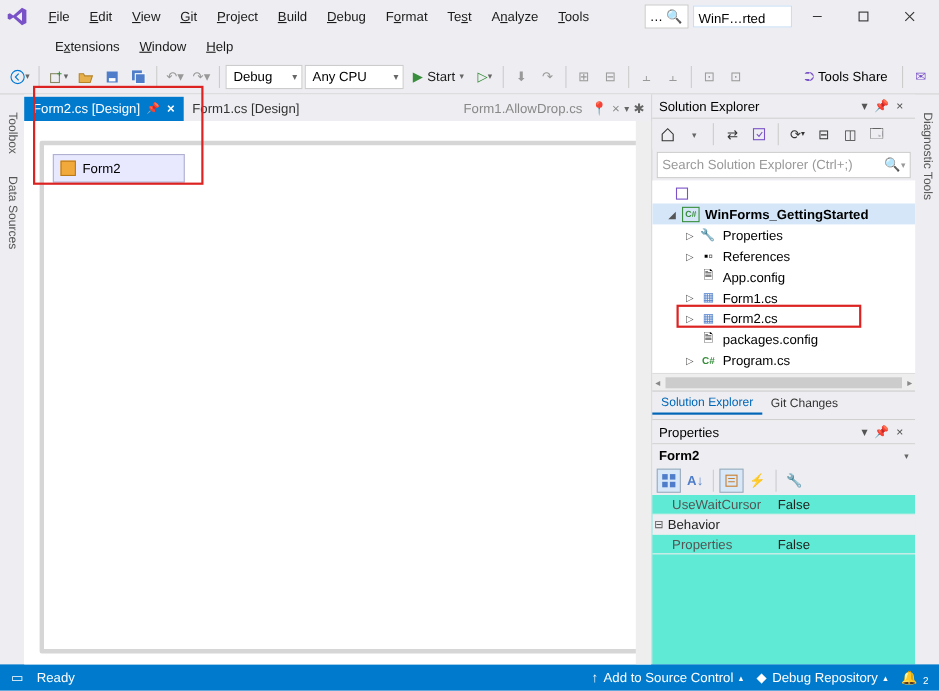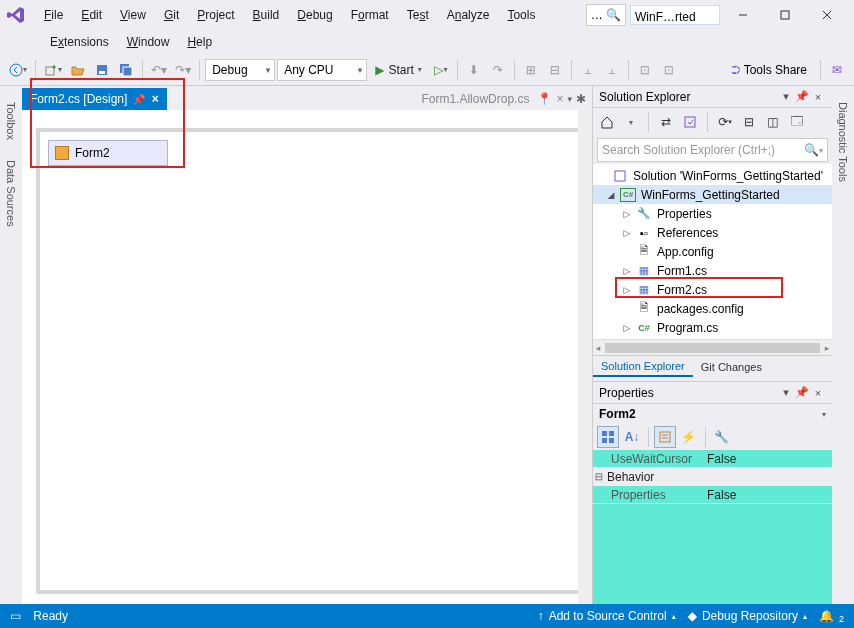--- a/index.html
+++ b/index.html
@@ -203,20 +203,23 @@
     <div class="sidetab">Data Sources</div>
   </div>
 
   <div class="center">
     <div class="tabbar">
       <div class="tab active">
         <span>Form2.cs [Design]</span>
           <span class="pin">📌</span>
           <span class="close">×</span>
       </div>
+      <div class="tab">
+          <span>Form1.cs [Design]</span>
+        </div>
       <div class="tabright">
         <div class="tab" style="color:#888;padding:0 4px">
             <span>Form1.AllowDrop.cs</span>
           </div>
         <span style="color:#888">📍</span>
         <span style="color:#888">×</span>
         <span style="font-size:9px;color:#666">▾</span>
         <span style="color:#666">✱</span>
       </div>
     </div>
@@ -266,26 +269,25 @@
         <span style="font-size:8px">▾</span>
     </div>
     <div class="tree" style="position:relative">
       <div class="tn">
           <span class="exp"></span>
           <span class="ico">
             <svg width="14" height="14">
               <rect x="2" y="2" width="10" height="10" fill="none" stroke="#7a52c7"></rect>
             </svg>
           </span>
-          <span class="lbl">Solution 'WinForms_GettingStarted'</span>
         </div>
       <div class="tn sel" style="padding-left:12px">
           <span class="exp">◢</span>
           <span class="ico" style="color:#388e3c;border:1px solid #388e3c;font-size:8px;font-weight:bold">C#</span>
-          <span class="lbl" style="font-weight:normal">WinForms_GettingStarted</span>
+          <span class="lbl" style="font-weight:bold">WinForms_GettingStarted</span>
         </div>
       <div class="tn" style="padding-left:28px">
           <span class="exp">▷</span>
           <span class="ico">🔧</span>
           <span class="lbl">Properties</span>
         </div>
       <div class="tn" style="padding-left:28px">
           <span class="exp">▷</span>
           <span class="ico">▪▫</span>
           <span class="lbl">References</span>

